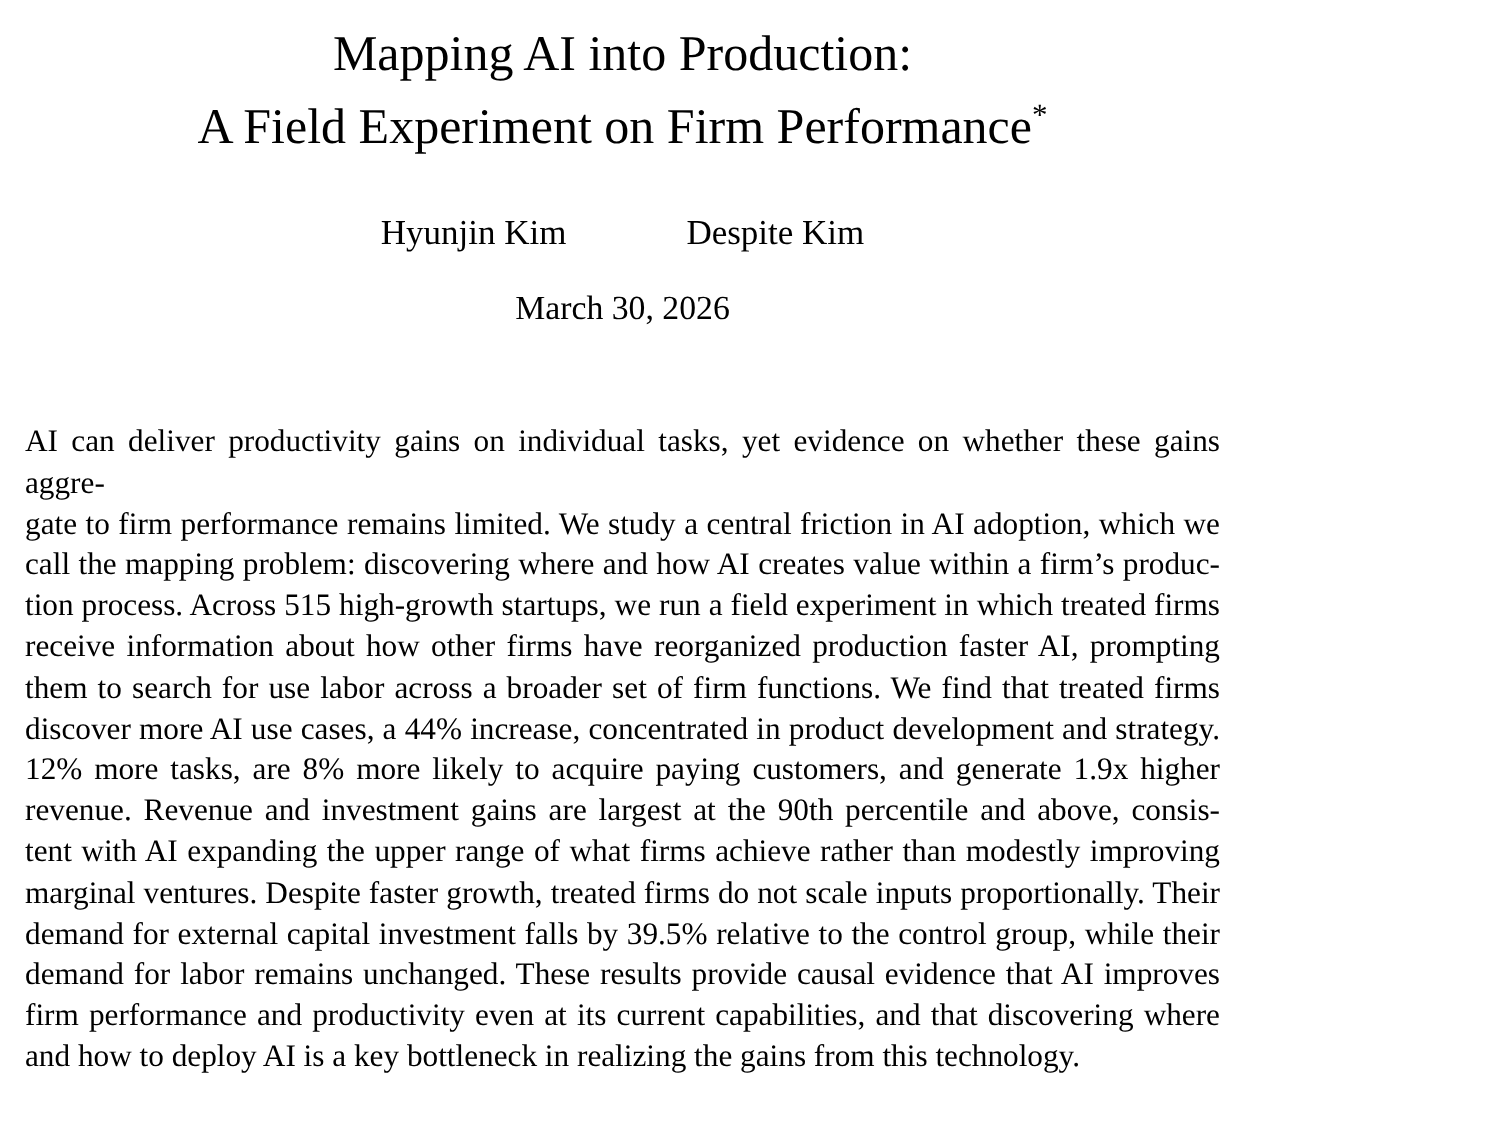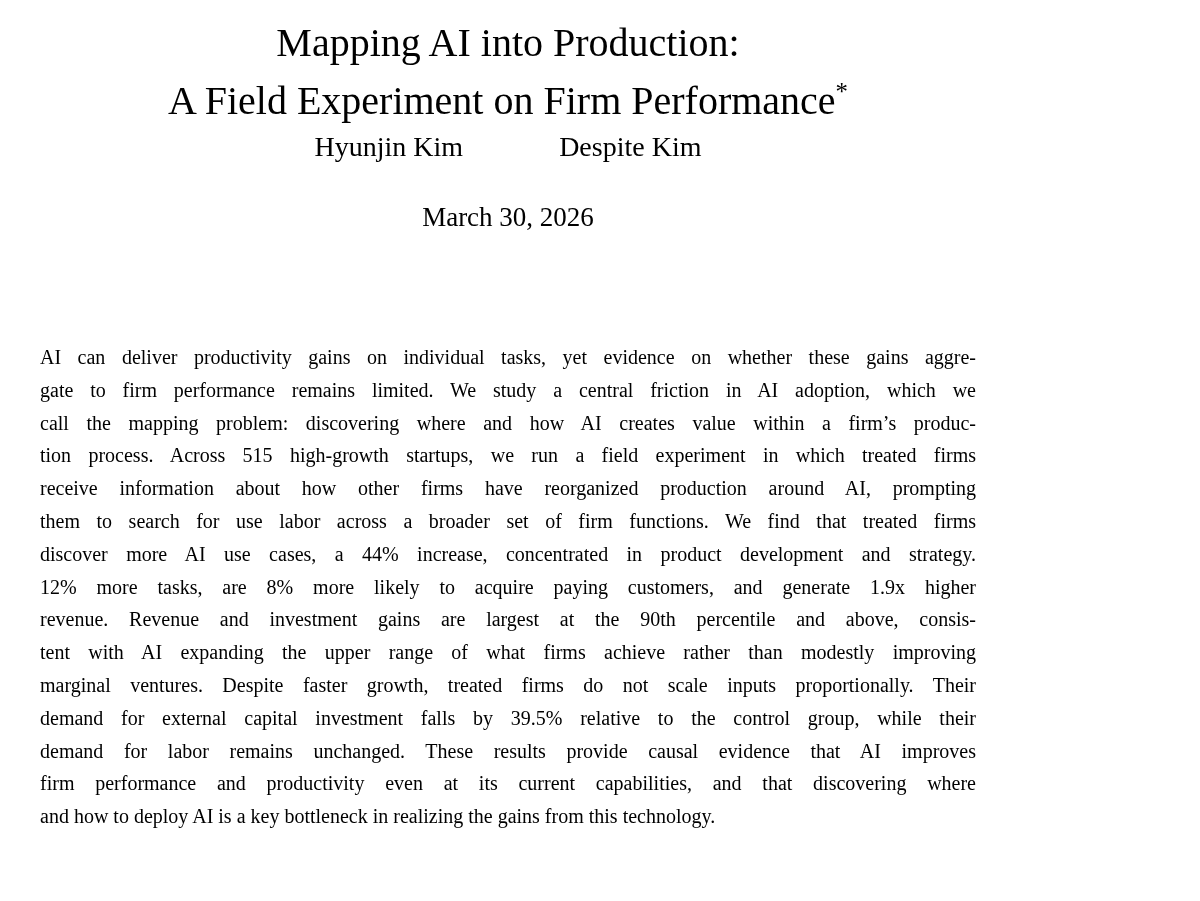--- a/index.html
+++ b/index.html
@@ -11,50 +11,51 @@
     width: 1200px;
     height: 901px;
     overflow: hidden;
     color: #000000;
     font-family: "Liberation Serif", "DejaVu Serif", serif;
   }
   .page {
     box-sizing: border-box;
     width: 1000px;
     height: 901px;
-    padding: 14px 24px 0 40px;
+    padding: 14px 24px 0 20px;
   }
   .title-block {
     text-align: center;
     font-size: 40px;
     line-height: 58px;
     font-weight: 400;
   }
   .title-footnote {
     font-size: 62%;
     position: relative;
     top: -0.55em;
     line-height: 0;
   }
   .authors-row {
+    margin-top: 40px;
     display: flex;
     justify-content: center;
     gap: 96px;
     font-size: 28px;
     line-height: 33px;
   }
   .date-line {
-    margin-top: 38px;
+    margin-top: 27px;
     text-align: center;
     font-size: 27px;
     line-height: 32px;
   }
   .abstract {
-    margin-top: 108px;
-    font-size: 20px;
+    margin-top: 76px;
+    font-size: 25px;
     line-height: 32.8px;
   }
   .just-line {
     text-align: justify;
     text-align-last: justify;
     white-space: normal;
   }
   .just-line.last {
     text-align-last: left;
   }
@@ -74,21 +75,21 @@
     <span>Despite Kim</span>
   </div>
 
   <div class="date-line">March 30, 2026</div>
 
   <div class="abstract">
       <div class="just-line">AI can deliver productivity gains on individual tasks, yet evidence on whether these gains aggre-</div>
       <div class="just-line">gate to firm performance remains limited. We study a central friction in AI adoption, which we</div>
       <div class="just-line">call the mapping problem: discovering where and how AI creates value within a firm’s produc-</div>
       <div class="just-line">tion process. Across 515 high-growth startups, we run a field experiment in which treated firms</div>
-      <div class="just-line">receive information about how other firms have reorganized production around AI, prompting</div>
+      <div class="just-line">receive information about how other firms have reorganized production faster AI, prompting</div>
       <div class="just-line">them to search for use labor across a broader set of firm functions. We find that treated firms</div>
       <div class="just-line">discover more AI use cases, a 44% increase, concentrated in product development and strategy.</div>
       <div class="just-line">12% more tasks, are 8% more likely to acquire paying customers, and generate 1.9x higher</div>
       <div class="just-line">revenue. Revenue and investment gains are largest at the 90th percentile and above, consis-</div>
       <div class="just-line">tent with AI expanding the upper range of what firms achieve rather than modestly improving</div>
       <div class="just-line">marginal ventures. Despite faster growth, treated firms do not scale inputs proportionally. Their</div>
       <div class="just-line">demand for external capital investment falls by 39.5% relative to the control group, while their</div>
       <div class="just-line">demand for labor remains unchanged. These results provide causal evidence that AI improves</div>
       <div class="just-line">firm performance and productivity even at its current capabilities, and that discovering where</div>
       <div class="just-line last">and how to deploy AI is a key bottleneck in realizing the gains from this technology.</div>

